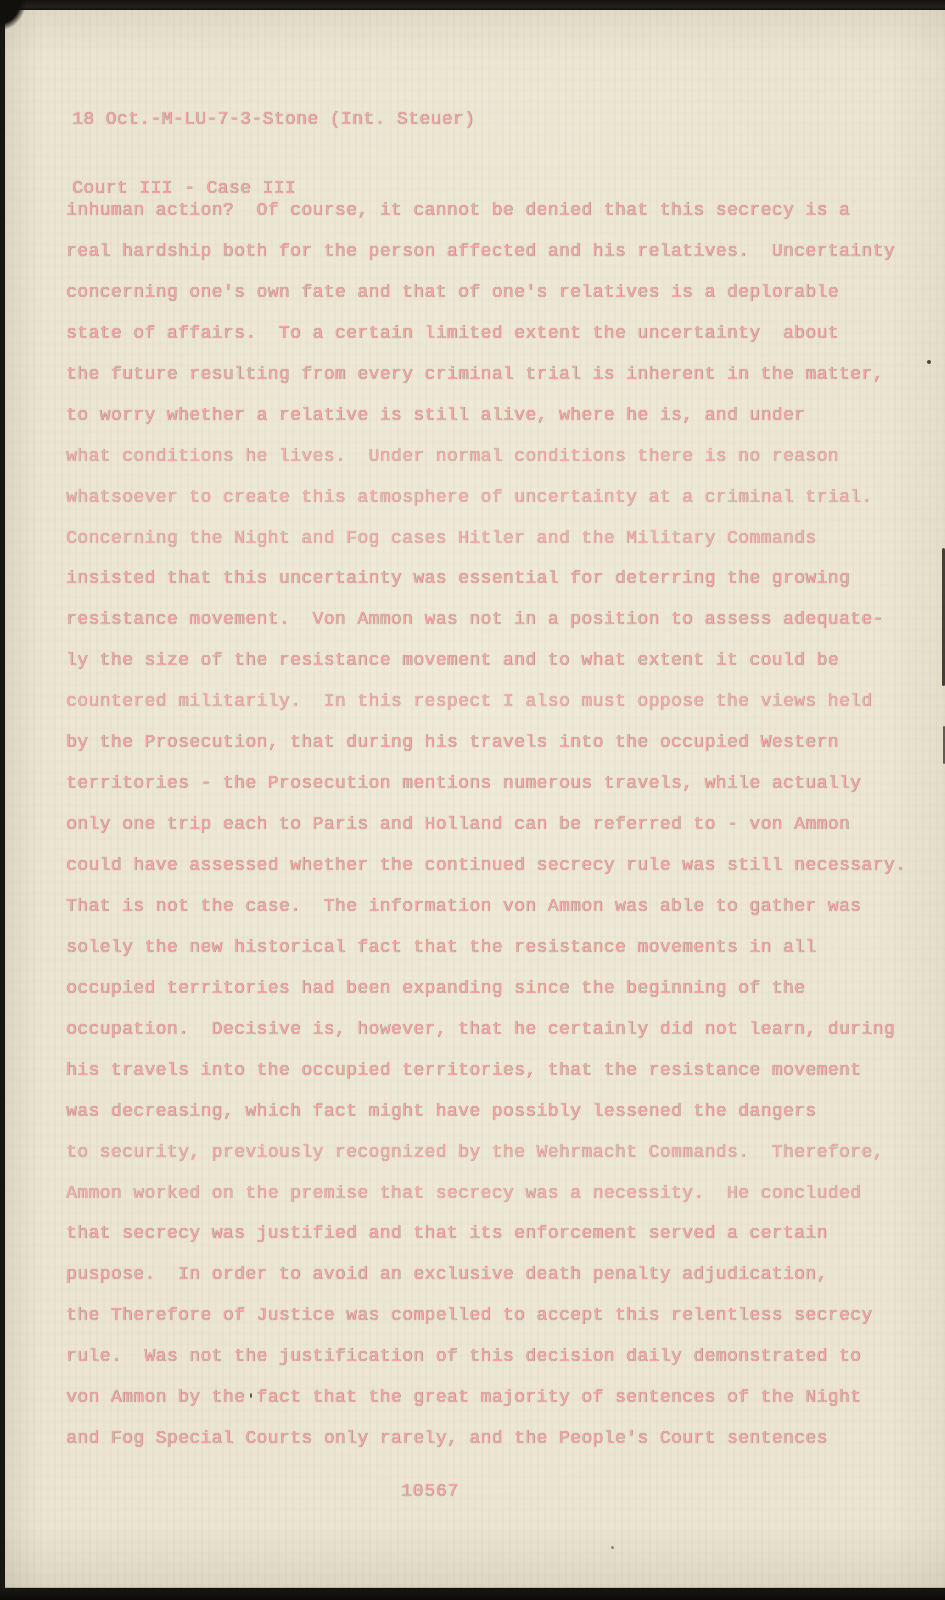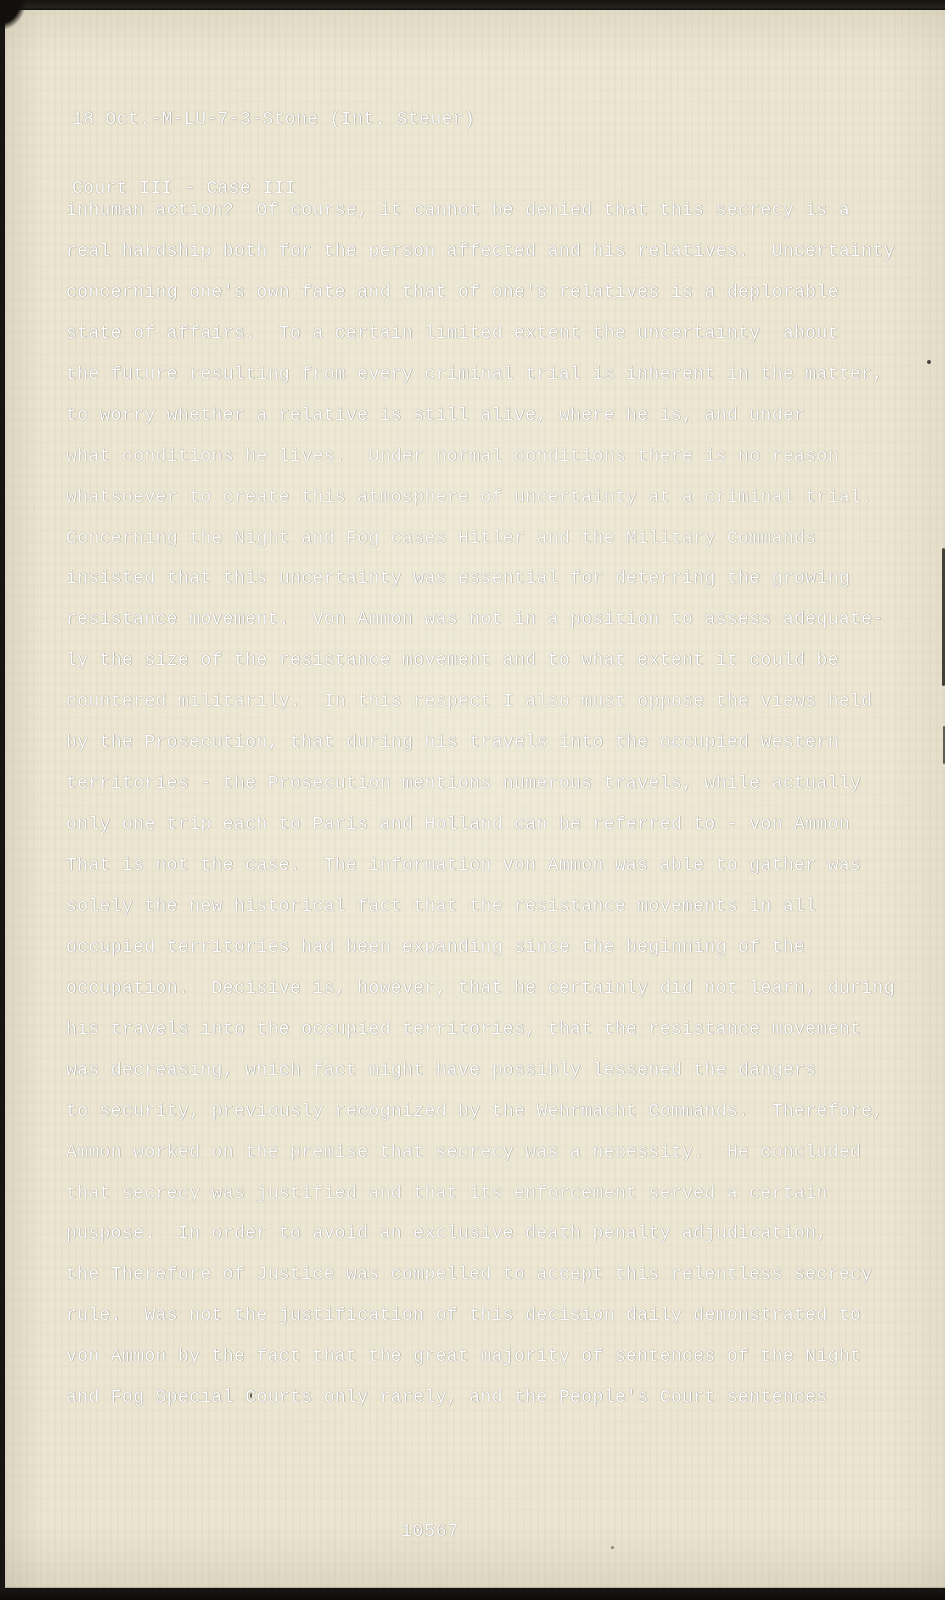--- a/index.html
+++ b/index.html
@@ -28,21 +28,21 @@
     background:linear-gradient(90deg,#16140f 0%,#1a1815 60%,rgba(26,24,21,0) 100%);}
   .edge-bottom{position:absolute;left:0;bottom:0;width:945px;height:13px;
     background:linear-gradient(0deg,#0c0b0a 0%,#171511 75%,rgba(23,21,17,0) 100%);}
   .corner-blob{position:absolute;left:0;top:0;width:26px;height:30px;
     background:radial-gradient(ellipse at 0% 0%, #12100d 55%, rgba(18,16,13,0) 72%);}
   .edge-right-sliver-1{position:absolute;right:0;top:548px;width:3px;height:138px;
     background:rgba(28,25,20,0.8);border-radius:2px;}
   .edge-right-sliver-2{position:absolute;right:0;top:726px;width:2px;height:38px;
     background:rgba(28,25,20,0.65);border-radius:2px;}
   .ink{
-    color:#ffffff;
+    color:#fca5a5;
     text-shadow:0 0 1px rgba(62,58,49,0.55), 0.4px 0.4px 0.5px rgba(62,58,49,0.35);
     filter:blur(0.25px);
   }
   .header-block{
     position:absolute;left:72px;top:62px;
     font-size:18px;line-height:23px;letter-spacing:0.4px;
     white-space:pre;
   }
   .body-block{
     position:absolute;left:66px;top:190px;width:860px;
@@ -54,21 +54,21 @@
   }
   
   .body-block .line:nth-child(7),
   .body-block .line:nth-child(8),
   .body-block .line:nth-child(9){opacity:0.86;}
   .body-block .line:nth-child(13),
   .body-block .line:nth-child(24),
   .body-block .line:nth-child(25){opacity:0.88;}
   .page-number{
     position:absolute;left:370px;top:1480px;width:120px;
-    text-align:center;font-size:18px;line-height:22px;letter-spacing:0.8px;margin-top:40px;
+    text-align:center;font-size:18px;line-height:22px;letter-spacing:0.8px;
   }
   .speck{position:absolute;border-radius:50%;background:#46423a;}
   .speck-a{left:927px;top:360px;width:4px;height:4px;}
   .speck-b{left:250px;top:1393px;width:2px;height:5px;background:#555046;}
   .speck-c{left:611px;top:1546px;width:3px;height:3px;background:#8b8372;}
 </style>
 </head>
 <body>
 
 <div class="scan">
@@ -96,20 +96,21 @@
     <div class="line">what conditions he lives.  Under normal conditions there is no reason</div>
     <div class="line">whatsoever to create this atmosphere of uncertainty at a criminal trial.</div>
     <div class="line">Concerning the Night and Fog cases Hitler and the Military Commands</div>
     <div class="line">insisted that this uncertainty was essential for deterring the growing</div>
     <div class="line">resistance movement.  Von Ammon was not in a position to assess adequate-</div>
     <div class="line">ly the size of the resistance movement and to what extent it could be</div>
     <div class="line">countered militarily.  In this respect I also must oppose the views held</div>
     <div class="line">by the Prosecution, that during his travels into the occupied Western</div>
     <div class="line">territories - the Prosecution mentions numerous travels, while actually</div>
     <div class="line">only one trip each to Paris and Holland can be referred to - von Ammon</div>
+    <div class="line">could have assessed whether the continued secrecy rule was still necessary.</div>
     <div class="line">That is not the case.  The information von Ammon was able to gather was</div>
     <div class="line">solely the new historical fact that the resistance movements in all</div>
     <div class="line">occupied territories had been expanding since the beginning of the</div>
     <div class="line">occupation.  Decisive is, however, that he certainly did not learn, during</div>
     <div class="line">his travels into the occupied territories, that the resistance movement</div>
     <div class="line">was decreasing, which fact might have possibly lessened the dangers</div>
     <div class="line">to security, previously recognized by the Wehrmacht Commands.  Therefore,</div>
     <div class="line">Ammon worked on the premise that secrecy was a necessity.  He concluded</div>
     <div class="line">that secrecy was justified and that its enforcement served a certain</div>
     <div class="line">puspose.  In order to avoid an exclusive death penalty adjudication,</div>

